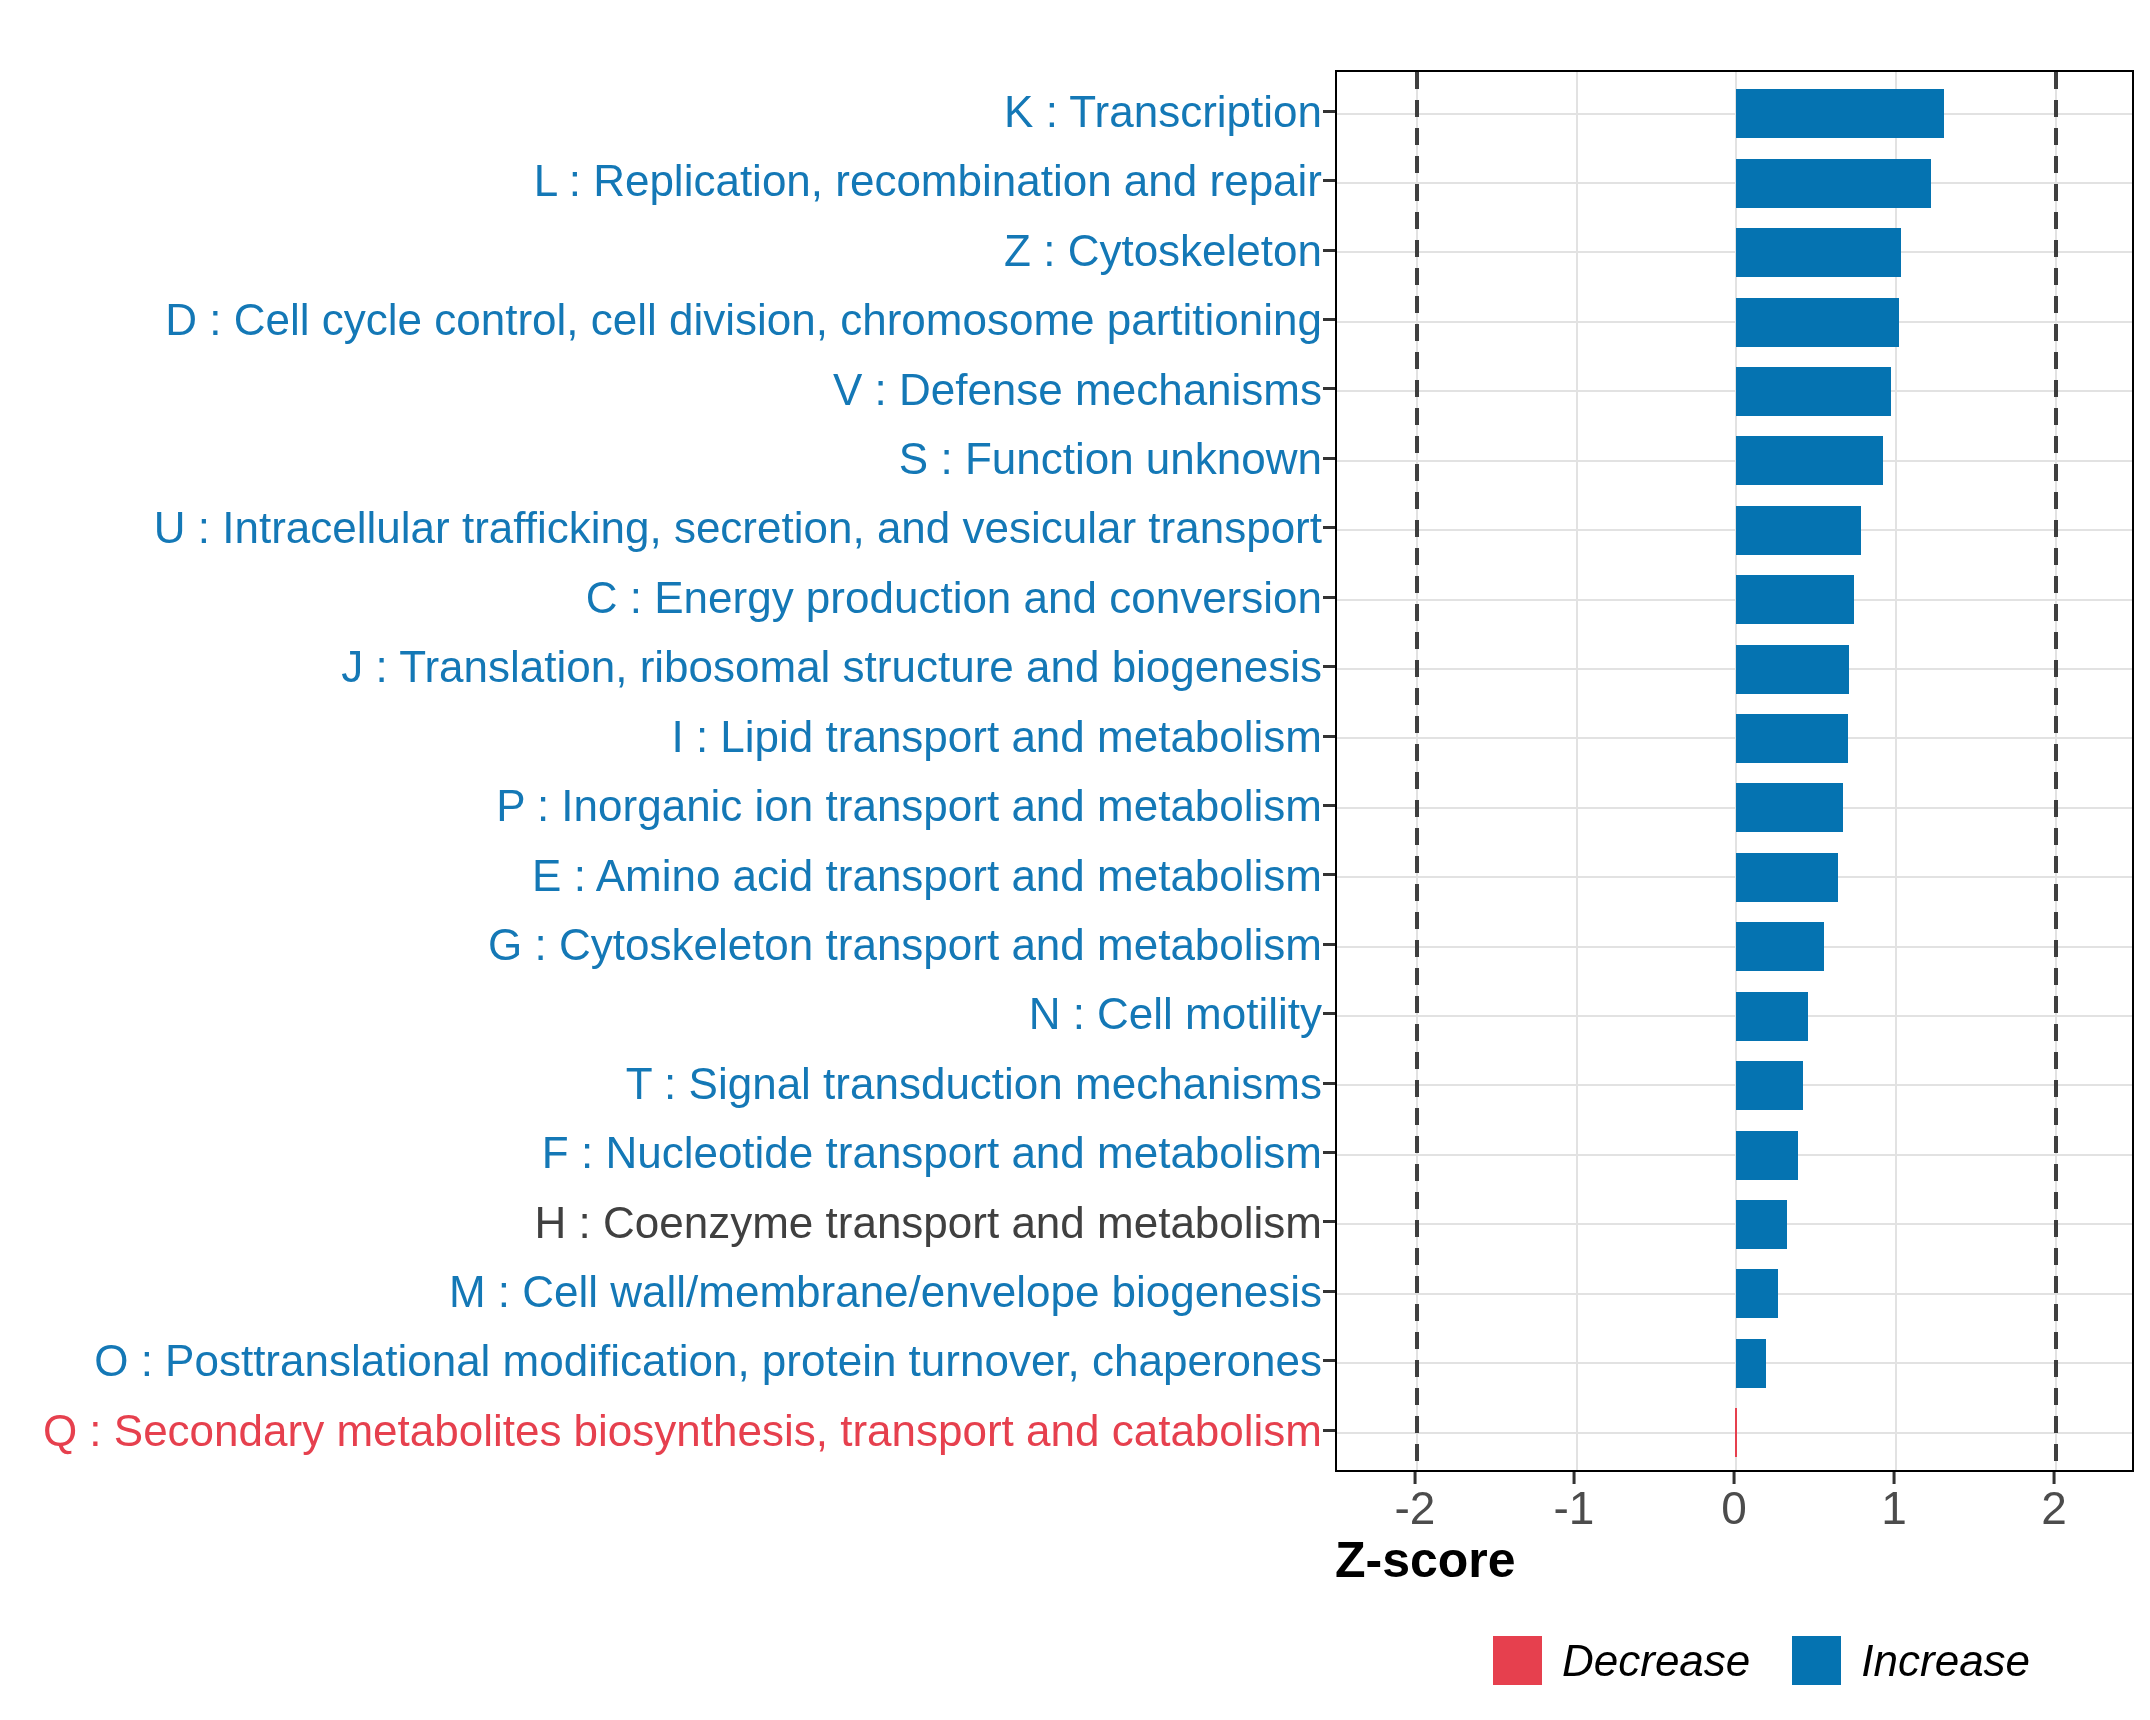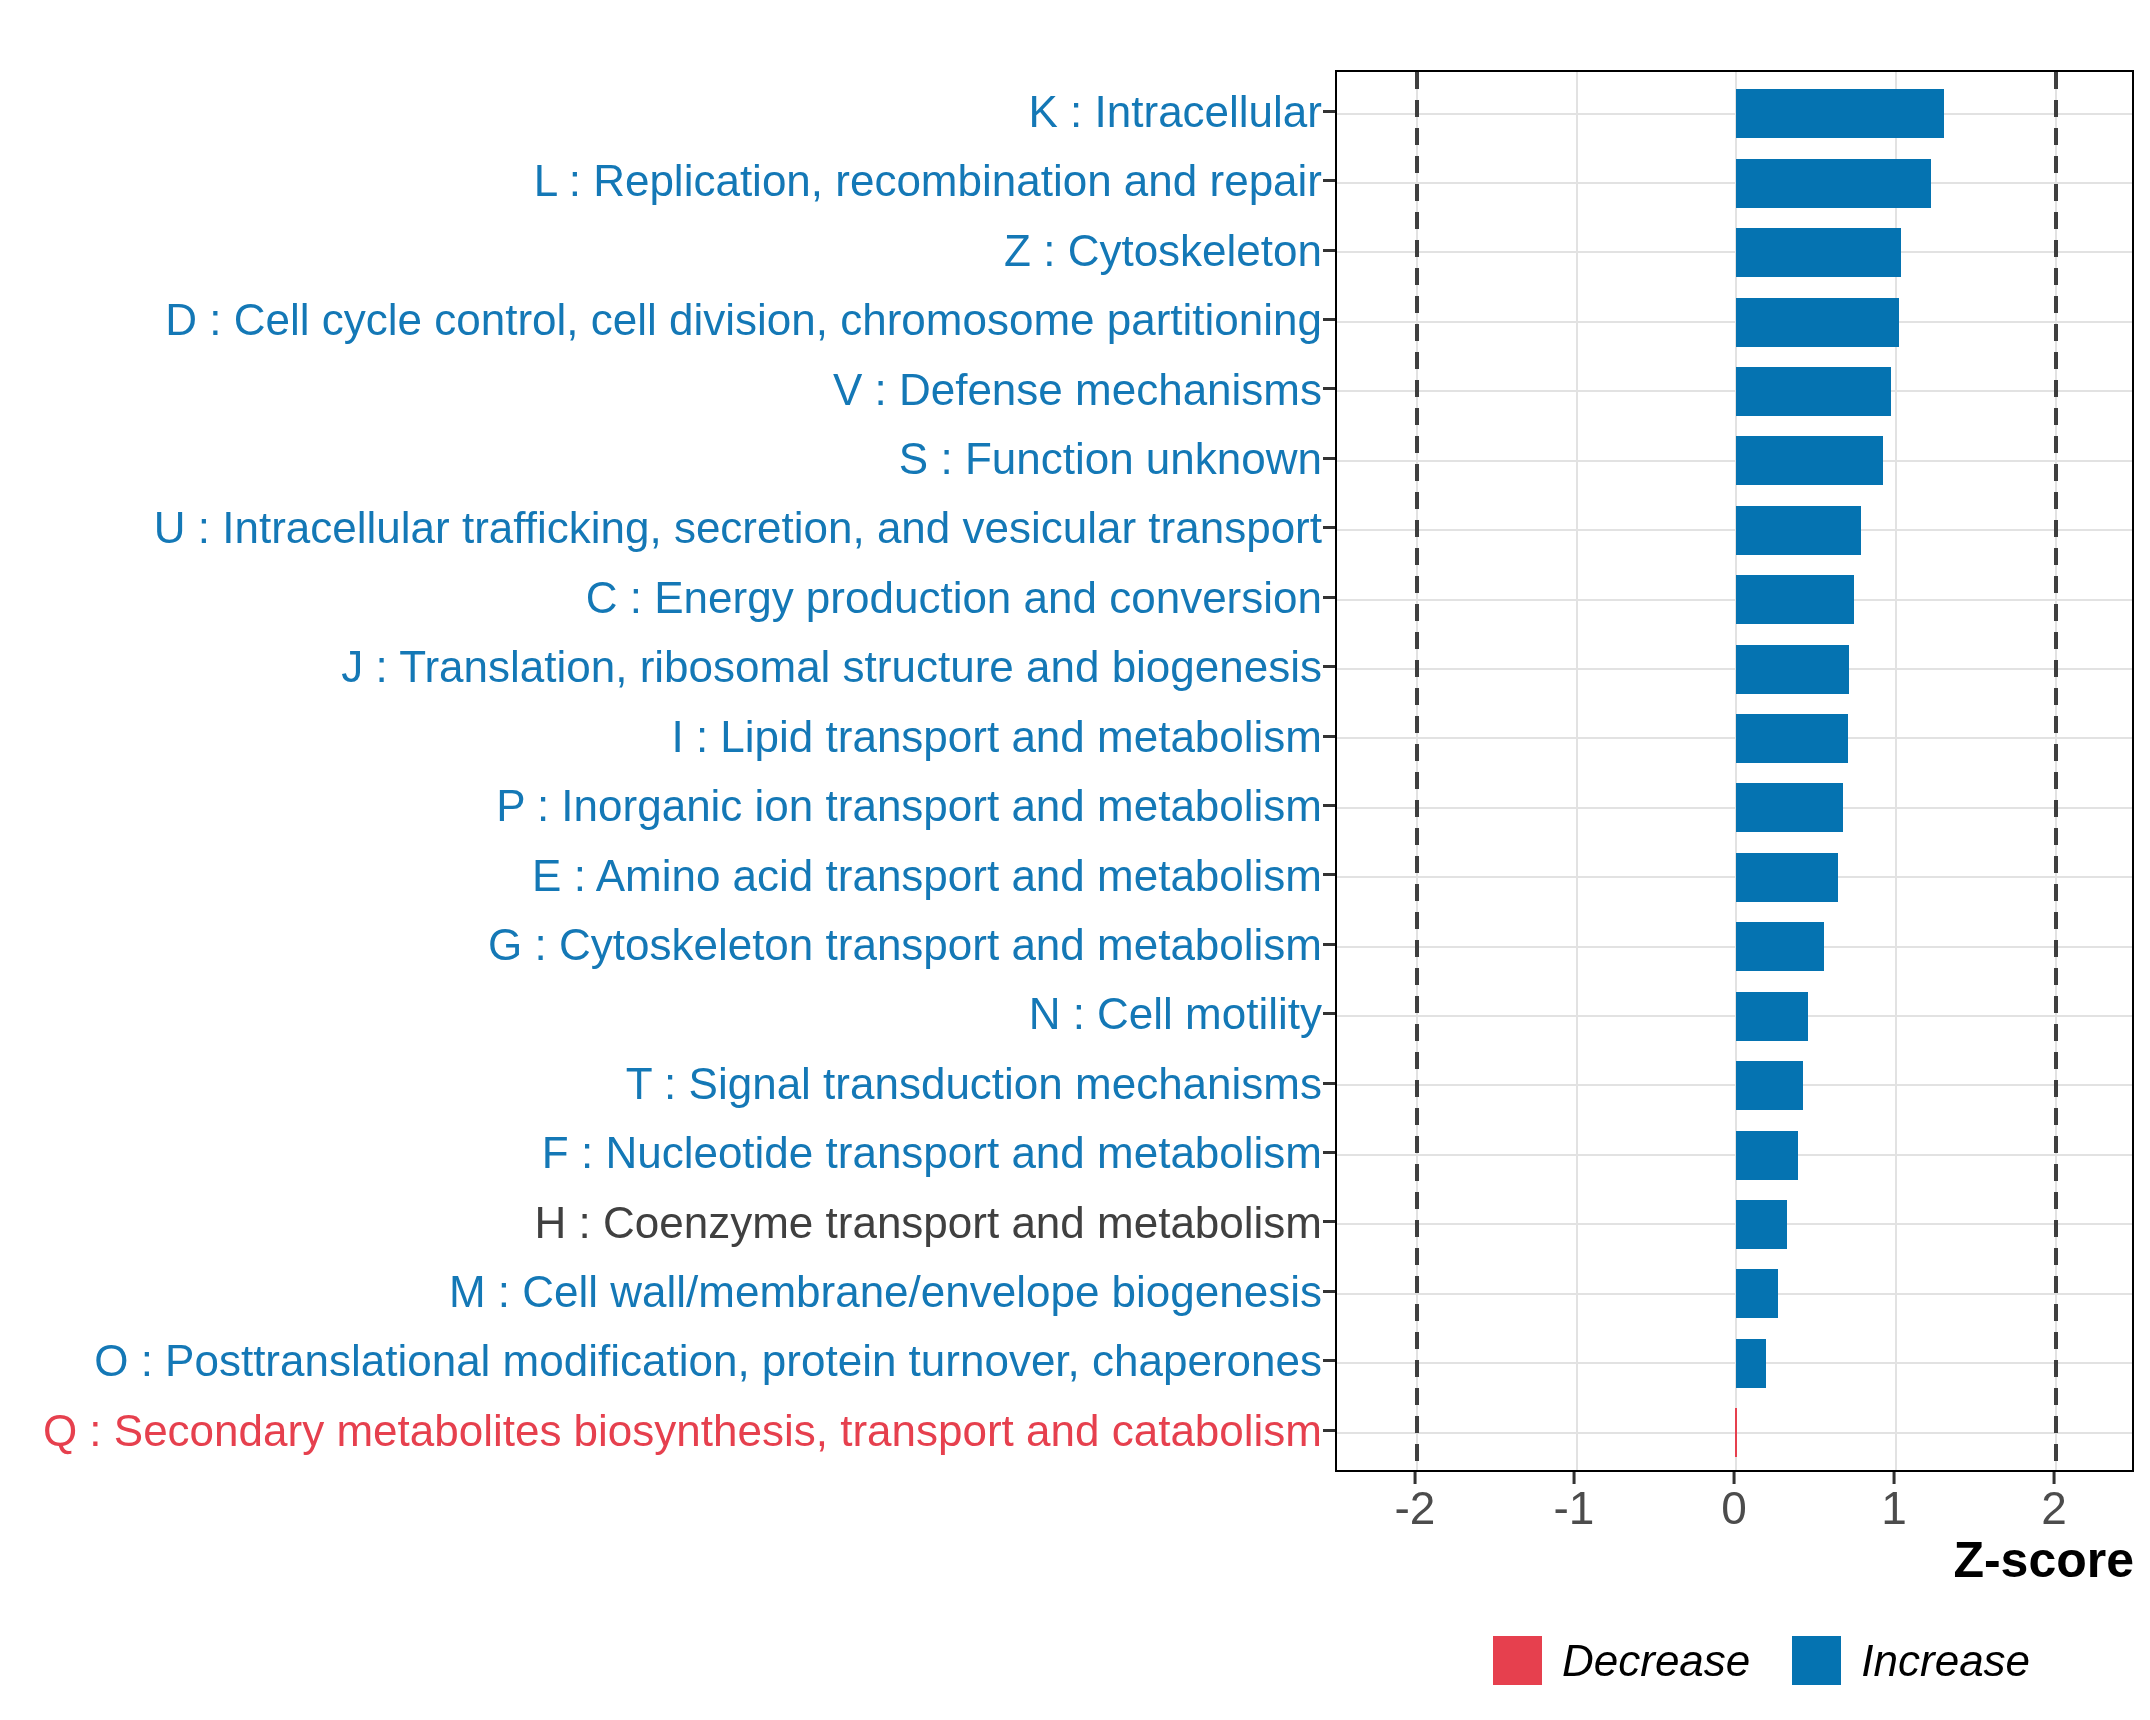--- a/index.html
+++ b/index.html
@@ -30,21 +30,21 @@
   }
   .ytick{position:absolute;width:11.5px;height:2.9px;background:#333;}
   .xtick{position:absolute;width:2.9px;height:11.5px;background:#333;transform:translateX(-50%);}
   .xlab{
     position:absolute;transform:translateX(-50%);
     font-size:46px;color:#4c4c4c;
     height:52px;line-height:52px;
   }
   .axis-title{
     position:absolute;left:1335px;top:1531px;width:799px;
-    text-align:right;font-size:50px;font-weight:bold;color:#000;
+    text-align:left;font-size:50px;font-weight:bold;color:#000;
   }
   .legend{
     position:absolute;left:1493px;top:1636px;
     display:flex;align-items:center;gap:42px;
   }
   .legend-item{display:flex;align-items:center;gap:20px;}
   .legend-key{width:49px;height:49px;}
   .legend-label{font-size:44px;color:#000;line-height:49px;font-style:italic;}
 </style>
 </head>
@@ -104,21 +104,21 @@
   <div class="legend">
     <div class="legend-item">
       <span class="legend-key" style="background: rgb(230, 64, 78);"></span>
       <span class="legend-label">Decrease</span>
     </div>
     <div class="legend-item">
       <span class="legend-key" style="background: rgb(5, 115, 177);"></span>
       <span class="legend-label">Increase</span>
     </div>
   </div>
-<div class="ylab" style="top: 79px; color: rgb(20, 120, 182);">K : Intracellular</div>
+<div class="ylab" style="top: 79px; color: rgb(20, 120, 182);">K : Transcription</div>
     <div class="ytick" style="left: 1323px; top: 110px; background: rgb(51, 51, 51);"></div>
     <div class="ylab" style="top: 148px; color: rgb(20, 120, 182);">L : Replication, recombination and repair</div>
     <div class="ytick" style="left: 1323px; top: 179px; background: rgb(51, 51, 51);"></div>
     <div class="ylab" style="top: 218px; color: rgb(20, 120, 182);">Z : Cytoskeleton</div>
     <div class="ytick" style="left: 1323px; top: 249px; background: rgb(51, 51, 51);"></div>
     <div class="ylab" style="top: 287px; color: rgb(20, 120, 182);">D : Cell cycle control, cell division, chromosome partitioning</div>
     <div class="ytick" style="left: 1323px; top: 318px; background: rgb(51, 51, 51);"></div>
     <div class="ylab" style="top: 357px; color: rgb(20, 120, 182);">V : Defense mechanisms</div>
     <div class="ytick" style="left: 1323px; top: 387px; background: rgb(51, 51, 51);"></div>
     <div class="ylab" style="top: 426px; color: rgb(20, 120, 182);">S : Function unknown</div>

